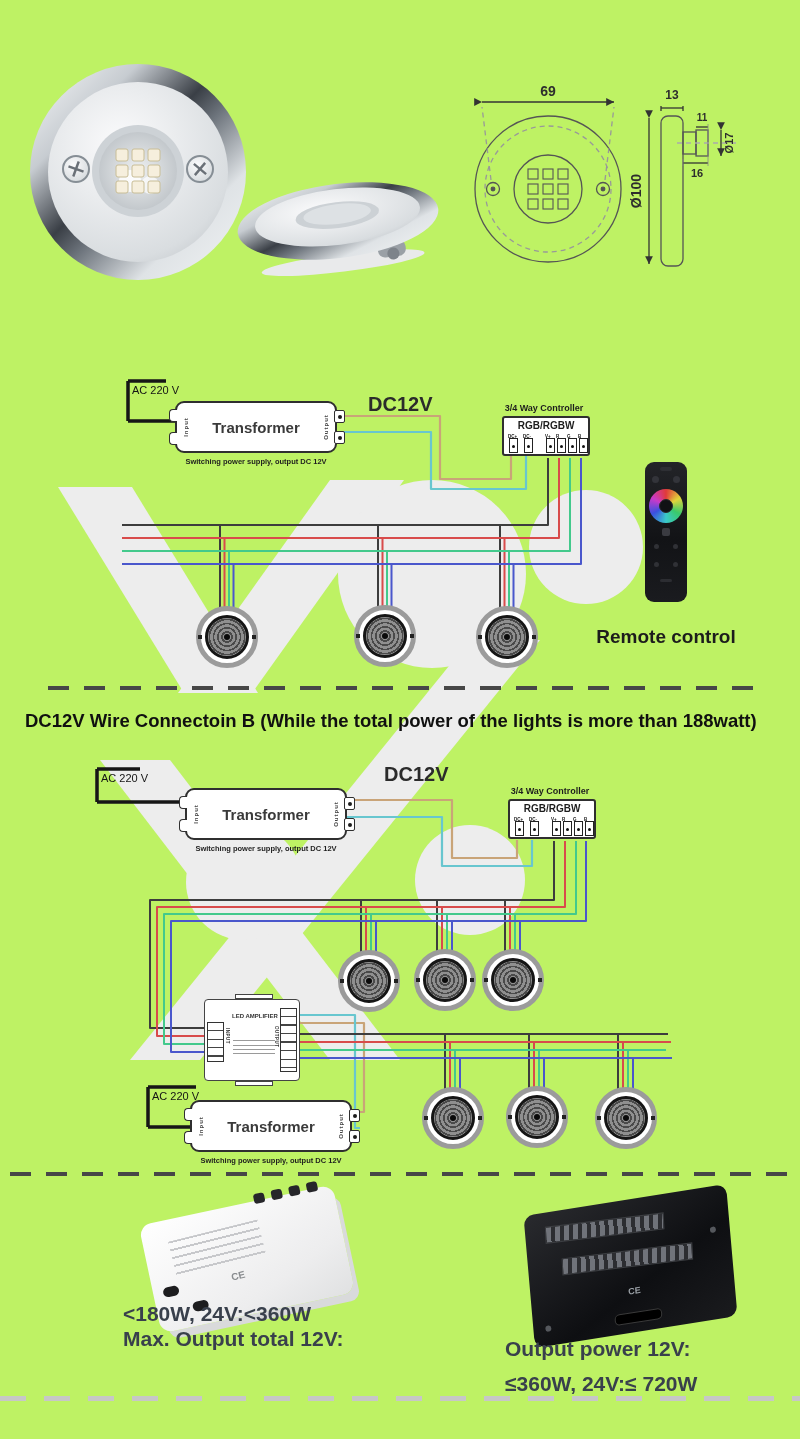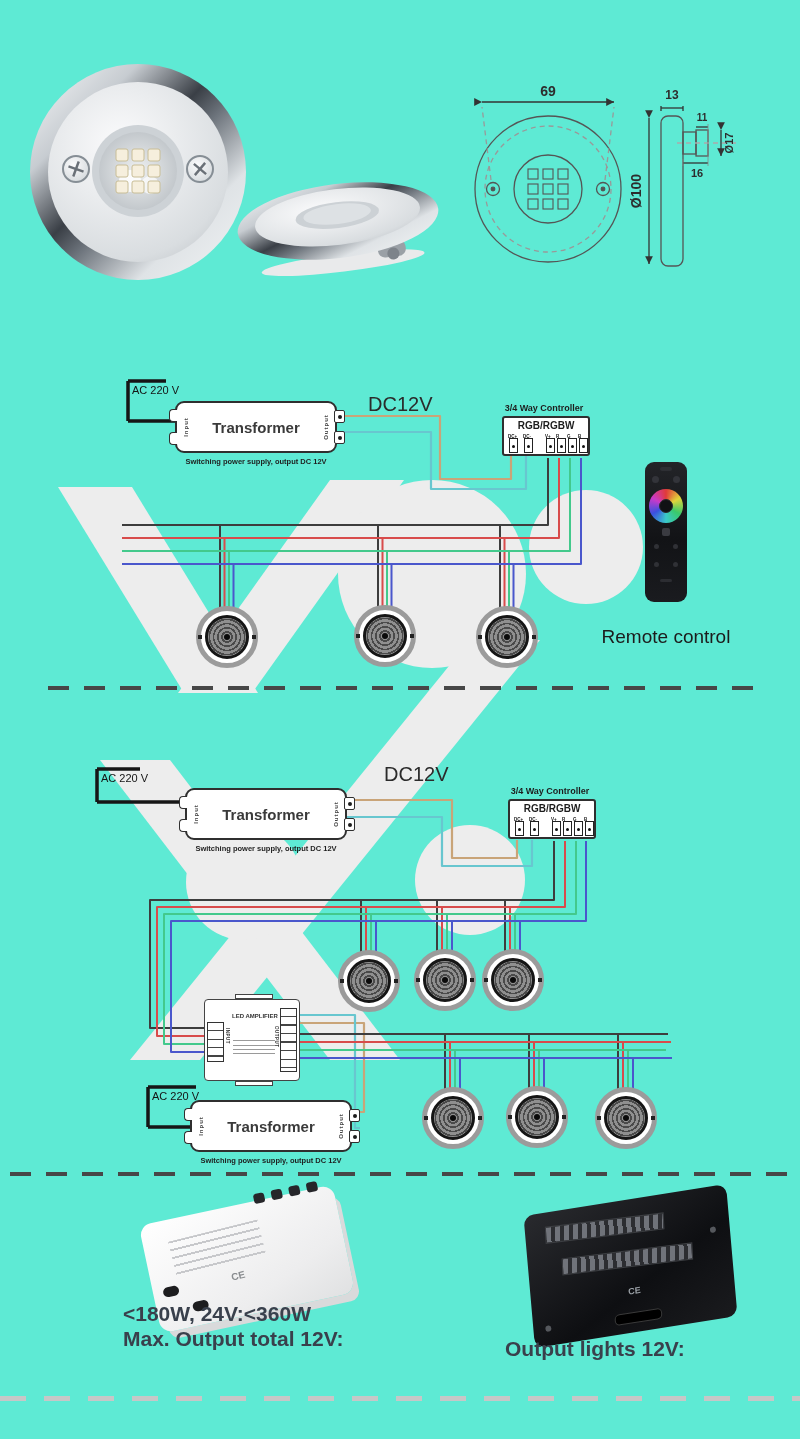--- a/index.html
+++ b/index.html
@@ -1,16 +1,16 @@
 <!DOCTYPE html>
 <html><head>
 <meta charset="utf-8">
 <style>
   html,body{margin:0;padding:0;background:#fff}
-  .canvas{position:relative;width:800px;height:1439px;background:#5eead4;overflow:hidden;
+  .canvas{position:relative;width:800px;height:1439px;background:#bef264;overflow:hidden;
           font-family:"Liberation Sans",sans-serif;color:#222}
   .abs{position:absolute}
   .layer{position:absolute;left:0;top:0}
   .z0{z-index:0}.z1{z-index:1}
 
   
   .transformer{position:absolute;z-index:2;width:162px}
   .t-box{position:relative;width:162px;height:52px;border:2px solid #2f2f2f;border-radius:9px;
          background:#fff;box-sizing:border-box}
   .bump{position:absolute;left:-8px;width:8px;height:13px;border:1.5px solid #2f2f2f;border-right:none;
@@ -76,23 +76,23 @@
   .r-btn{position:absolute;top:14px;width:7px;height:7px;border-radius:50%;background:#33343a}
   .r-btn.l{left:7px}.r-btn.r{right:7px}
   .r-wheel{position:absolute;left:50%;top:27px;width:34px;height:34px;margin-left:-17px;border-radius:50%;
            background:conic-gradient(#e03a3a,#e0d43a,#3ac96a,#3ac9c9,#3a50e0,#c93ac9,#e03a3a)}
   .r-wheel::after{content:"";position:absolute;inset:10px;border-radius:50%;background:#101114;border:1px solid #2a2b30}
   .r-key{position:absolute;left:50%;top:66px;width:8px;height:8px;margin-left:-4px;background:#3a3b41;border-radius:2px}
   .r-dot{position:absolute;width:5px;height:5px;border-radius:50%;background:#303136}
   .r-bar{position:absolute;left:50%;top:117px;width:12px;height:3px;margin-left:-6px;background:#2c2d32;border-radius:2px}
 
   
-  .dc-label{position:absolute;z-index:2;font-size:20px;font-weight:400;color:#2b2b2b}
+  .dc-label{position:absolute;z-index:2;font-size:20px;font-weight:700;color:#2b2b2b}
   .remote-label{position:absolute;left:596px;top:626px;width:140px;text-align:center;z-index:2;
-                font-size:19px;font-weight:400;color:#1c1c1c}
+                font-size:19px;font-weight:700;color:#1c1c1c}
   .heading{position:absolute;left:25px;top:710px;width:762px;z-index:2;font-size:18.5px;font-weight:600;color:#101010}
   .foot-line{position:absolute;z-index:2;font-size:21px;font-weight:600;color:#39404c;white-space:nowrap}
 
   
   .rule{position:absolute;z-index:2;height:4px}
   .rule.dark{background:repeating-linear-gradient(90deg,#474747 0 21px,transparent 21px 36px)}
   .rule.light{background:repeating-linear-gradient(90deg,#c7c7c7 0 26px,transparent 26px 44px);height:5px}
 
   
   .wbox{position:absolute;left:148px;top:1204px;width:198px;height:110px;z-index:2;
@@ -356,20 +356,21 @@
     <span class="r-dot" style="left:9px;top:82px"></span>
     <span class="r-dot" style="right:9px;top:82px"></span>
     <span class="r-dot" style="left:9px;top:100px"></span>
     <span class="r-dot" style="right:9px;top:100px"></span>
     <span class="r-bar"></span>
   </div>
   <div class="remote-label">Remote control</div>
 
   <div class="rule dark" style="left:48px;top:686px;width:708px"></div>
 
+  <div class="heading">DC12V Wire Connectoin B (While the total power of the lights is more than 188watt)</div>
 
   <div class="ac-label" style="left:101px;top:772px">AC 220 V</div>
   <div class="transformer" style="left:185px;top:788px">
     <div class="t-box">
       <span class="bump b1"></span>
       <span class="bump b2"></span>
       <span class="t-term p1"></span>
       <span class="t-term p2"></span>
       <span class="t-in">Input</span>
       <span class="t-title">Transformer</span>
@@ -474,16 +475,17 @@
     <span class="bstrip" style="left:20px;top:16px;width:118px;transform:rotate(2deg)"></span>
     <span class="bstrip" style="left:34px;top:50px;width:130px;transform:rotate(2deg)"></span>
     <span class="bce">CE</span>
     <span class="bslot"></span>
     <span class="bscrew" style="left:12px;bottom:14px"></span>
     <span class="bscrew" style="right:14px;top:40px"></span>
   </div>
 
   <div class="foot-line" style="left:123px;top:1327px">Max. Output total 12V:</div>
   <div class="foot-line" style="left:123px;top:1302px">&lt;180W, 24V:&lt;360W</div>
-  <div class="foot-line" style="left:505px;top:1337px">Output lights 12V:</div>
+  <div class="foot-line" style="left:505px;top:1337px">Output power 12V:</div>
+  <div class="foot-line" style="left:505px;top:1372px">≤360W,  24V:≤ 720W</div>
 
   <div class="rule light" style="left:0;top:1396px;width:800px"></div>
 </div>
 
 </body></html>

